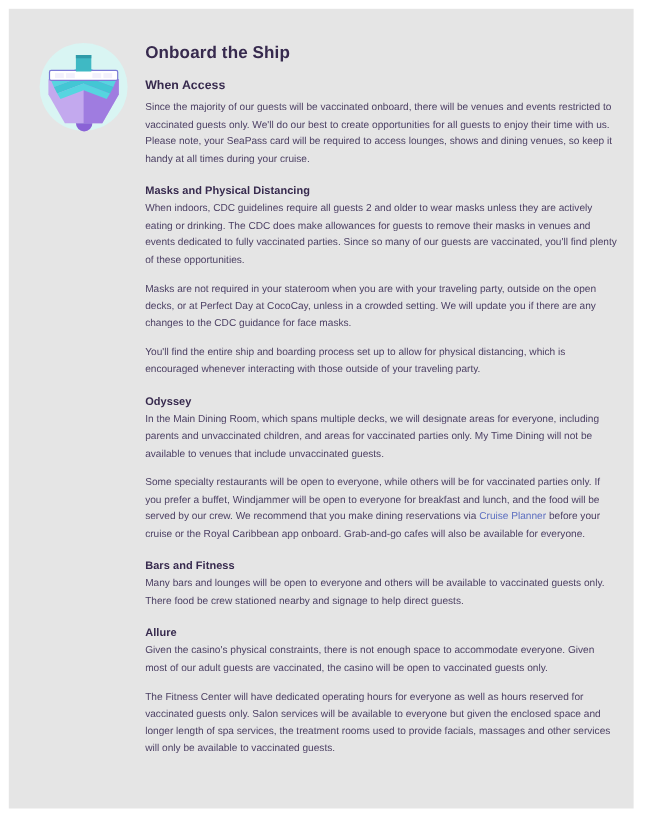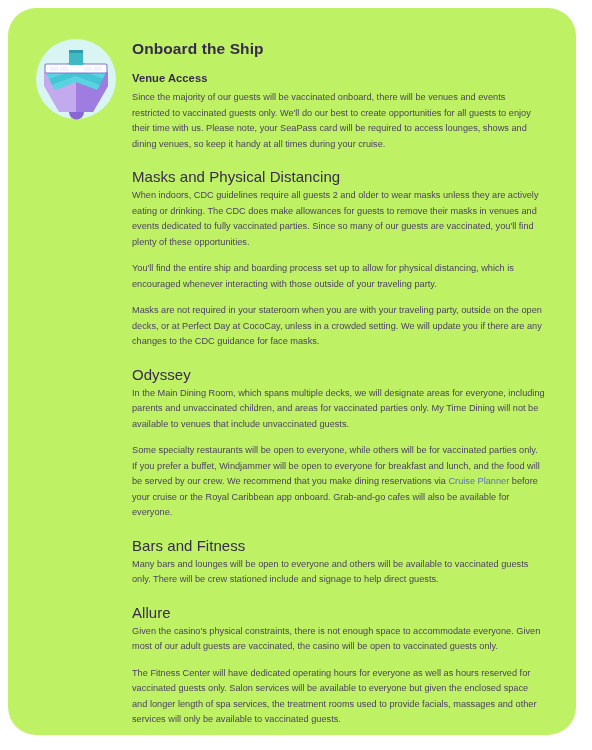--- a/index.html
+++ b/index.html
@@ -20,23 +20,22 @@
     height: 750px;
     background: #ffffff;
     overflow: hidden;
   }
   .card {
     position: absolute;
     left: 8px;
     top: 8px;
     width: 568px;
     height: 727px;
-    background: #bef264;
+    background: #e5e5e5;
     box-sizing: border-box;
-    border-radius: 28px;
   }
   
   .icon-wrap {
     position: absolute;
     left: 25px;
     top: 28px;
     width: 86px;
     height: 86px;
   }
   .icon-wrap svg { display: block; }
@@ -57,27 +56,27 @@
   }
   h2.subhead {
     margin: 0 0 6px 0;
     font-size: 11.2px;
     font-weight: bold;
     color: #372a4e;
     letter-spacing: 0.05px;
   }
   h2.section {
     margin: 16px 0 3px 0;
-    font-size: 15px;
-    font-weight: normal;
+    font-size: 10px;
+    font-weight: bold;
     color: #372a4e;
     letter-spacing: 0.05px;
   }
   p.body {
-    margin: 0 17px 11px 0;
+    margin: 0 1px 11px 0;
     font-size: 9.2px;
     line-height: 15.5px;
     color: #4b3f63;
   }
   p.linkline {
     margin: 12px 0 4px 0;
     font-size: 9.2px;
     line-height: 15.5px;
     color: #5d6fc0;
   }
@@ -115,36 +114,36 @@
         <rect x="36" y="14" width="14" height="3" fill="#2f9aa8"></rect>
 
         <path d="M36 76 a7.5 7.5 0 0 0 15 0 Z" fill="#8a63d6"></path>
       </svg>
     </div>
 
     <div class="content">
 
       <h1 class="title">Onboard the Ship</h1>
 
-      <h2 class="subhead">Venue Access</h2>
+      <h2 class="subhead">When Access</h2>
 
       <p class="body">Since the majority of our guests will be vaccinated onboard, there will be venues and events restricted to vaccinated guests only. We'll do our best to create opportunities for all guests to enjoy their time with us. Please note, your SeaPass card will be required to access lounges, shows and dining venues, so keep it handy at all times during your cruise.</p>
 
 
       <h2 class="section">Masks and Physical Distancing</h2>
       <p class="body">When indoors, CDC guidelines require all guests 2 and older to wear masks unless they are actively eating or drinking. The CDC does make allowances for guests to remove their masks in venues and events dedicated to fully vaccinated parties. Since so many of our guests are vaccinated, you'll find plenty of these opportunities.</p>
+      <p class="body">Masks are not required in your stateroom when you are with your traveling party, outside on the open decks, or at Perfect Day at CocoCay, unless in a crowded setting. We will update you if there are any changes to the CDC guidance for face masks.</p>
       <p class="body">You'll find the entire ship and boarding process set up to allow for physical distancing, which is encouraged whenever interacting with those outside of your traveling party.</p>
-      <p class="body">Masks are not required in your stateroom when you are with your traveling party, outside on the open decks, or at Perfect Day at CocoCay, unless in a crowded setting. We will update you if there are any changes to the CDC guidance for face masks.</p>
 
       <h2 class="section">Odyssey</h2>
       <p class="body">In the Main Dining Room, which spans multiple decks, we will designate areas for everyone, including parents and unvaccinated children, and areas for vaccinated parties only. My Time Dining will not be available to venues that include unvaccinated guests.</p>
       <p class="body"><span>Some specialty restaurants will be open to everyone, while others will be for vaccinated parties only. If you prefer a buffet, Windjammer will be open to everyone for breakfast and lunch, and the food will be served by our crew. We recommend that you make dining reservations via </span><span class="link-text">Cruise Planner</span><span> before your cruise or the Royal Caribbean app onboard. Grab-and-go cafes will also be available for everyone.</span></p>
 
       <h2 class="section">Bars and Fitness</h2>
-      <p class="body">Many bars and lounges will be open to everyone and others will be available to vaccinated guests only. There will be crew stationed include and signage to help direct guests.</p>
+      <p class="body">Many bars and lounges will be open to everyone and others will be available to vaccinated guests only. There food be crew stationed nearby and signage to help direct guests.</p>
 
       <h2 class="section">Allure</h2>
       <p class="body">Given the casino's physical constraints, there is not enough space to accommodate everyone. Given most of our adult guests are vaccinated, the casino will be open to vaccinated guests only.</p>
 
       <p class="body">The Fitness Center will have dedicated operating hours for everyone as well as hours reserved for vaccinated guests only. Salon services will be available to everyone but given the enclosed space and longer length of spa services, the treatment rooms used to provide facials, massages and other services will only be available to vaccinated guests.</p>
 
     </div>
   </div>
 </div>
 

